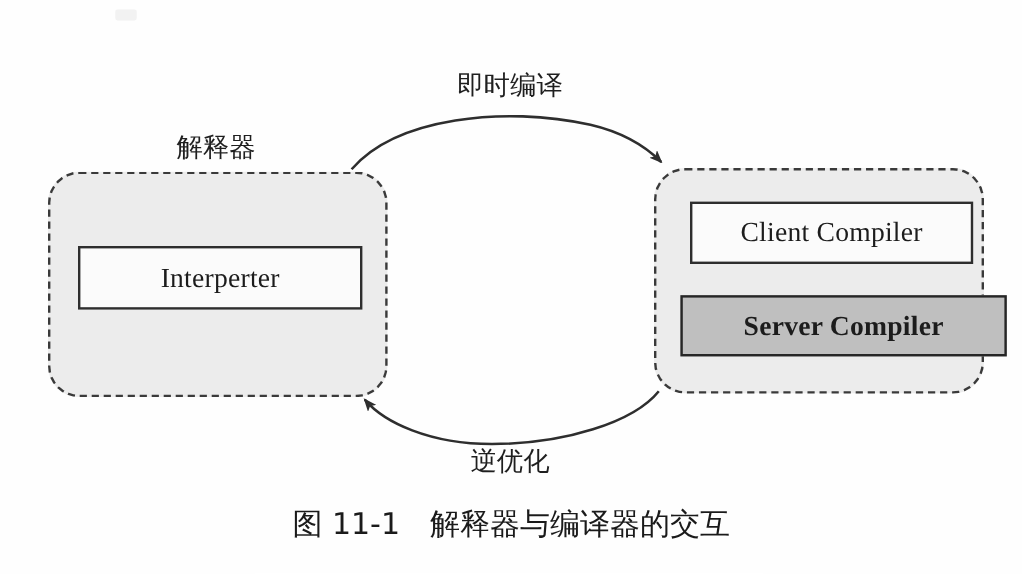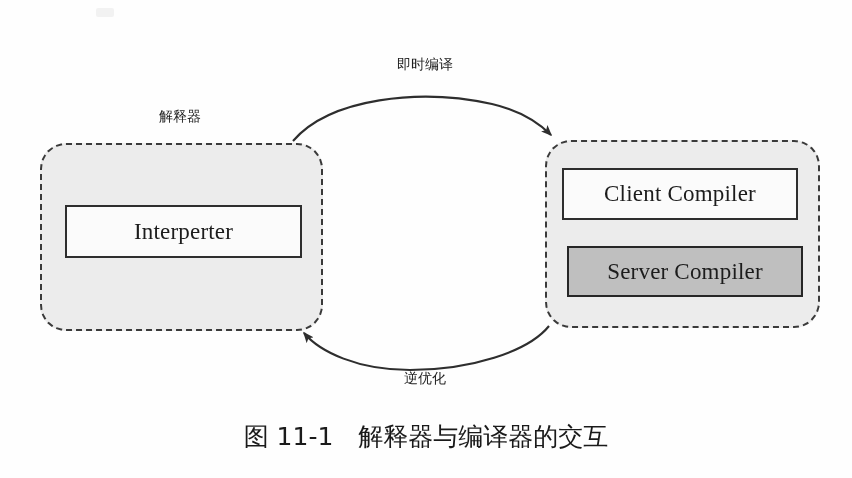--- a/index.html
+++ b/index.html
@@ -68,39 +68,40 @@
     white-space: nowrap;
     background: #fbfbfb;
   }
   #interpreter-box {
     left: 23px;
     top: 60px;
     width: 237px;
     height: 53px;
   }
   #client-compiler-box {
-    left: 15px;
+    left: 28px;
     top: 26px;
     width: 236px;
     height: 52px;
   }
   #server-compiler-box {
     left: 20px;
     top: 104px;
-    width: 236px;
+    width: 272px;
     height: 51px;
     background: #bfbfbf;
     border-color: #262626;
+    font-weight: bold;
   }
 
   
   .label {
     position: absolute;
     font-family: "DejaVu Sans", "Liberation Sans", sans-serif;
-    font-size: 14px;
+    font-size: 22px;
     color: #1f1f1f;
     white-space: nowrap;
     text-align: center;
   }
   #interpreter-group-label {
     left: 118px;
     top: 108px;
     width: 124px;
   }
   #compiler-group-label {

